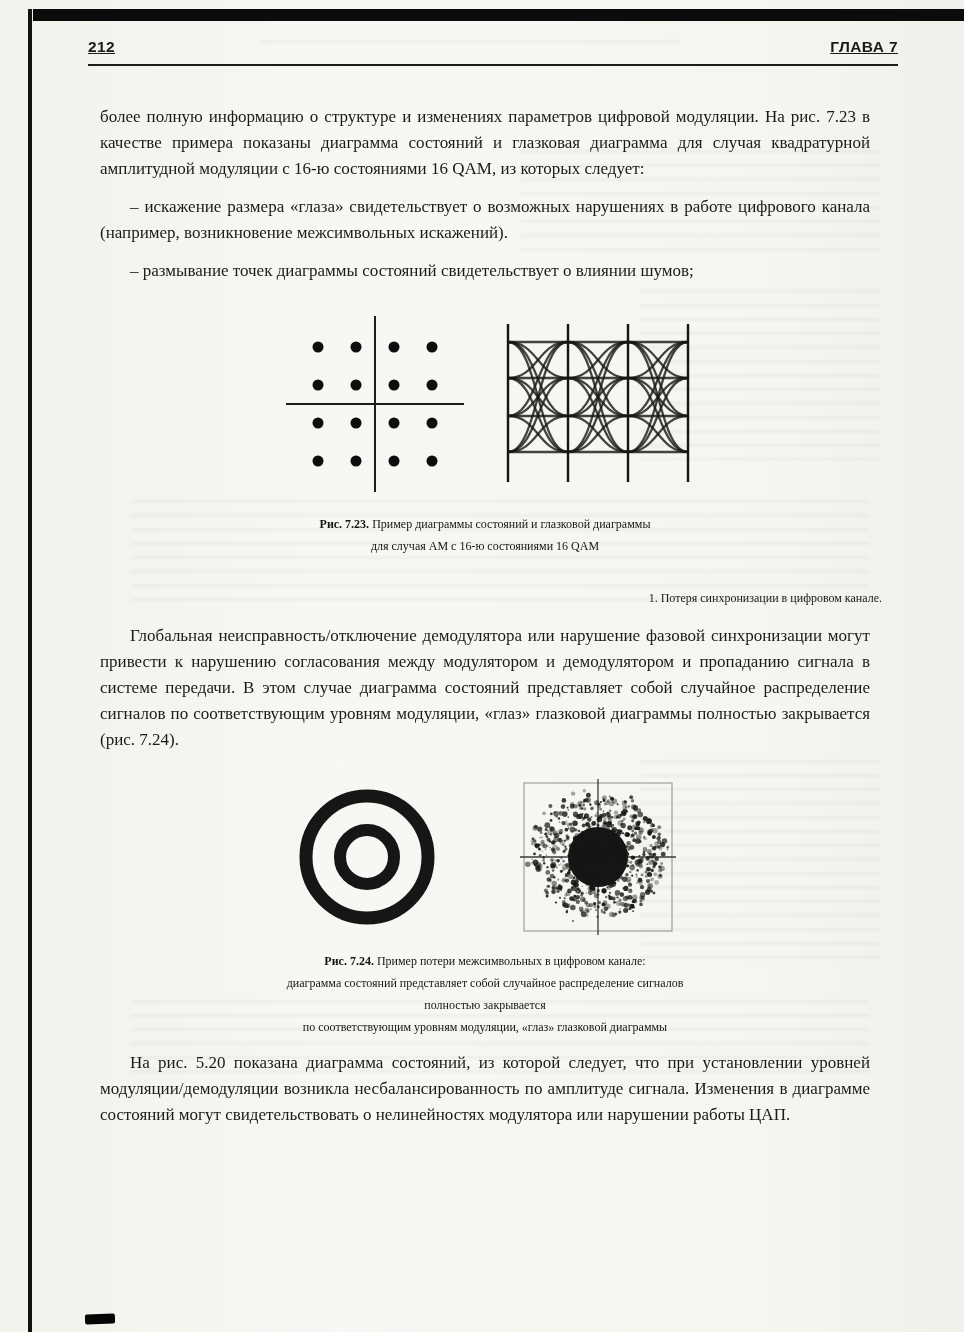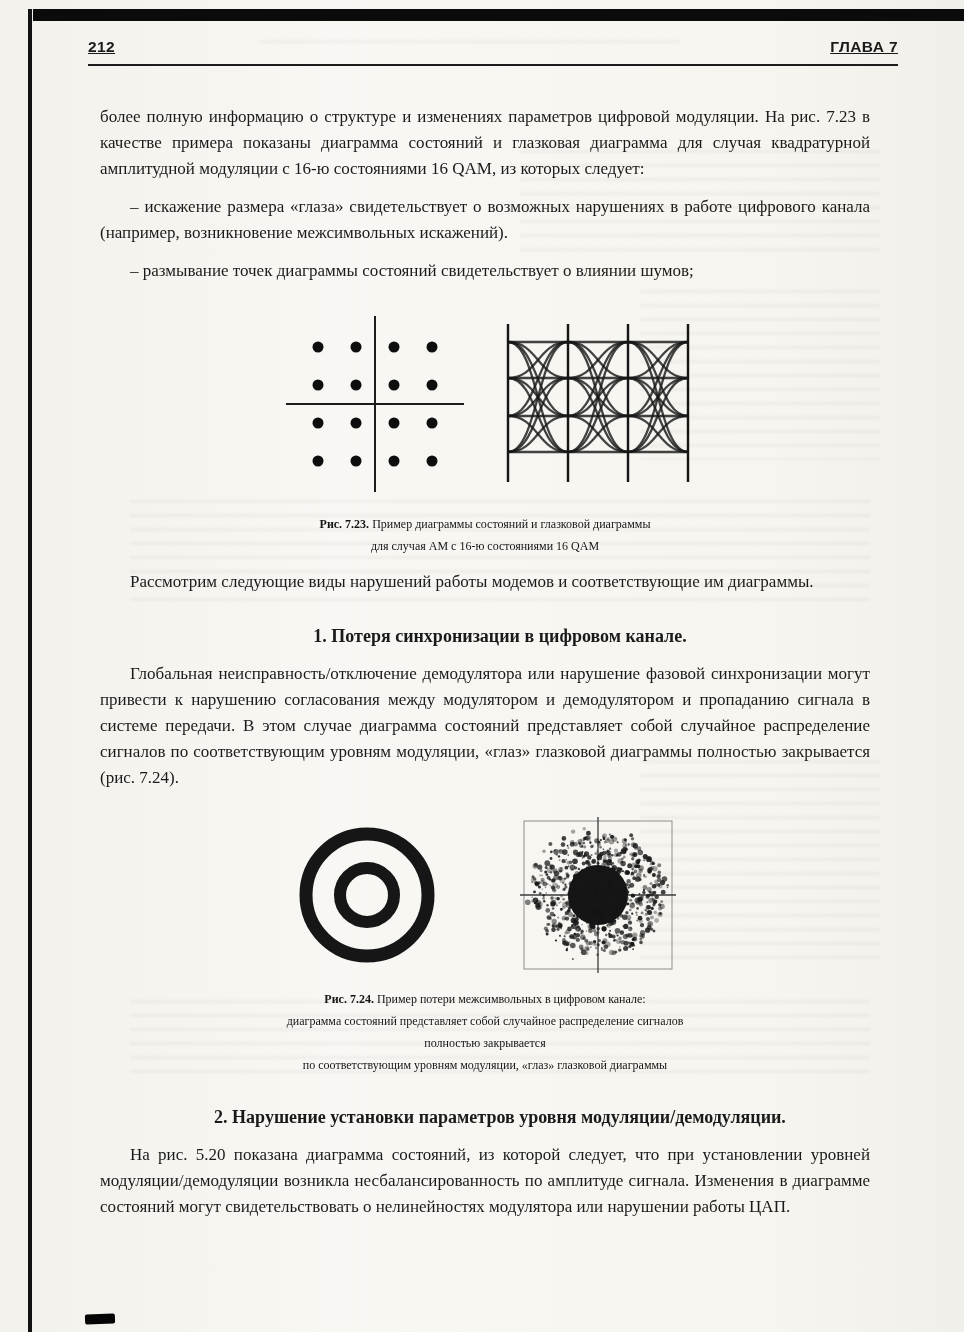--- a/index.html
+++ b/index.html
@@ -14,21 +14,21 @@
          background:repeating-linear-gradient(180deg,rgba(70,70,70,.8) 0 3px,transparent 3px 14px);}
   
   .runhead{position:absolute;top:38px;left:88px;right:66px;display:flex;justify-content:space-between;
            font-family:"Liberation Sans",sans-serif;font-weight:700;font-size:15.5px;letter-spacing:.4px;text-decoration:underline;}
   .rule{position:absolute;top:64px;left:88px;right:66px;height:2px;background:#1c1c1c;}
   
   .content{position:absolute;top:92px;left:88px;width:794px;font-size:17px;line-height:26px;text-align:justify;}
   p.body{margin:12px;}
   .indent{text-indent:30px;}
   .mt{margin-top:28px;}
-  h3{font-size:18px;line-height:26px;margin:28px 0 2px;text-indent:30px;font-weight:bold;text-align:center;}
+  h3{font-size:12px;line-height:26px;margin:28px 0 2px;text-indent:30px;font-weight:normal;text-align:right;}
   
   figure.fig{margin:26px 0 0;text-align:center;}
   .figrow{display:flex;justify-content:center;align-items:center;gap:76px;}
   figcaption{font-family:Liberation Serif, serif;font-size:12px;line-height:22px;text-align:center;margin-top:15px;color:#151515;}
   .cap-label{font-weight:700;}
   svg{vertical-align:middle;}
 </style>
 </head>
 <body>
 
@@ -142,21 +142,20 @@
               <path d="M358,142 C388,142 388,142 418,142" fill="none" stroke="#151515" stroke-width="2.3" stroke-opacity="0.78"></path>
             </g>
         </g>
       </svg>
       <figcaption>
         <div><span class="cap-label">Рис. 7.23.</span> <span>Пример диаграммы состояний и глазковой диаграммы</span></div>
         <div>для случая АМ с 16-ю состояниями 16 QAM</div>
       </figcaption>
     </figure>
 
-    <p class="body indent mt">Рассмотрим следующие виды нарушений работы модемов и соответствующие им диаграммы.</p>
 
     <h3>1. Потеря синхронизации в цифровом канале.</h3>
     <p class="body indent">Глобальная неисправность/отключение демодулятора или нарушение фазовой синхронизации могут привести к нарушению согласования между модулятором и демодулятором и пропаданию сигнала в системе передачи. В этом случае диаграмма состояний представляет собой случайное распределение сигналов по соответствующим уровням модуляции, «глаз» глазковой диаграммы полностью закрывается (рис. 7.24).</p>
 
     <figure class="fig">
       <div class="figrow">
         <svg viewBox="0 0 150 156" width="150" height="156">
           <g filter="url(#scanblur)">
             <circle cx="75" cy="78" r="61" fill="none" stroke="#141414" stroke-width="13"></circle>
             <circle cx="75" cy="78" r="27" fill="none" stroke="#141414" stroke-width="12"></circle>
@@ -1022,17 +1021,16 @@
         </svg>
       </div>
       <figcaption>
         <div><span class="cap-label">Рис. 7.24.</span> <span>Пример потери межсимвольных в цифровом канале:</span></div>
         <div>диаграмма состояний представляет собой случайное распределение сигналов</div>
         <div>полностью закрывается</div>
         <div>по соответствующим уровням модуляции, «глаз» глазковой диаграммы</div>
       </figcaption>
     </figure>
 
-    <h3>2. Нарушение установки параметров уровня модуляции/демодуляции.</h3>
     <p class="body indent">На рис. 5.20 показана диаграмма состояний, из которой следует, что при установлении уровней модуляции/демодуляции возникла несбалансированность по амплитуде сигнала. Изменения в диаграмме состояний могут свидетельствовать о нелинейностях модулятора или нарушении работы ЦАП.</p>
 
   </main>
 </div>
 
 </body></html>

